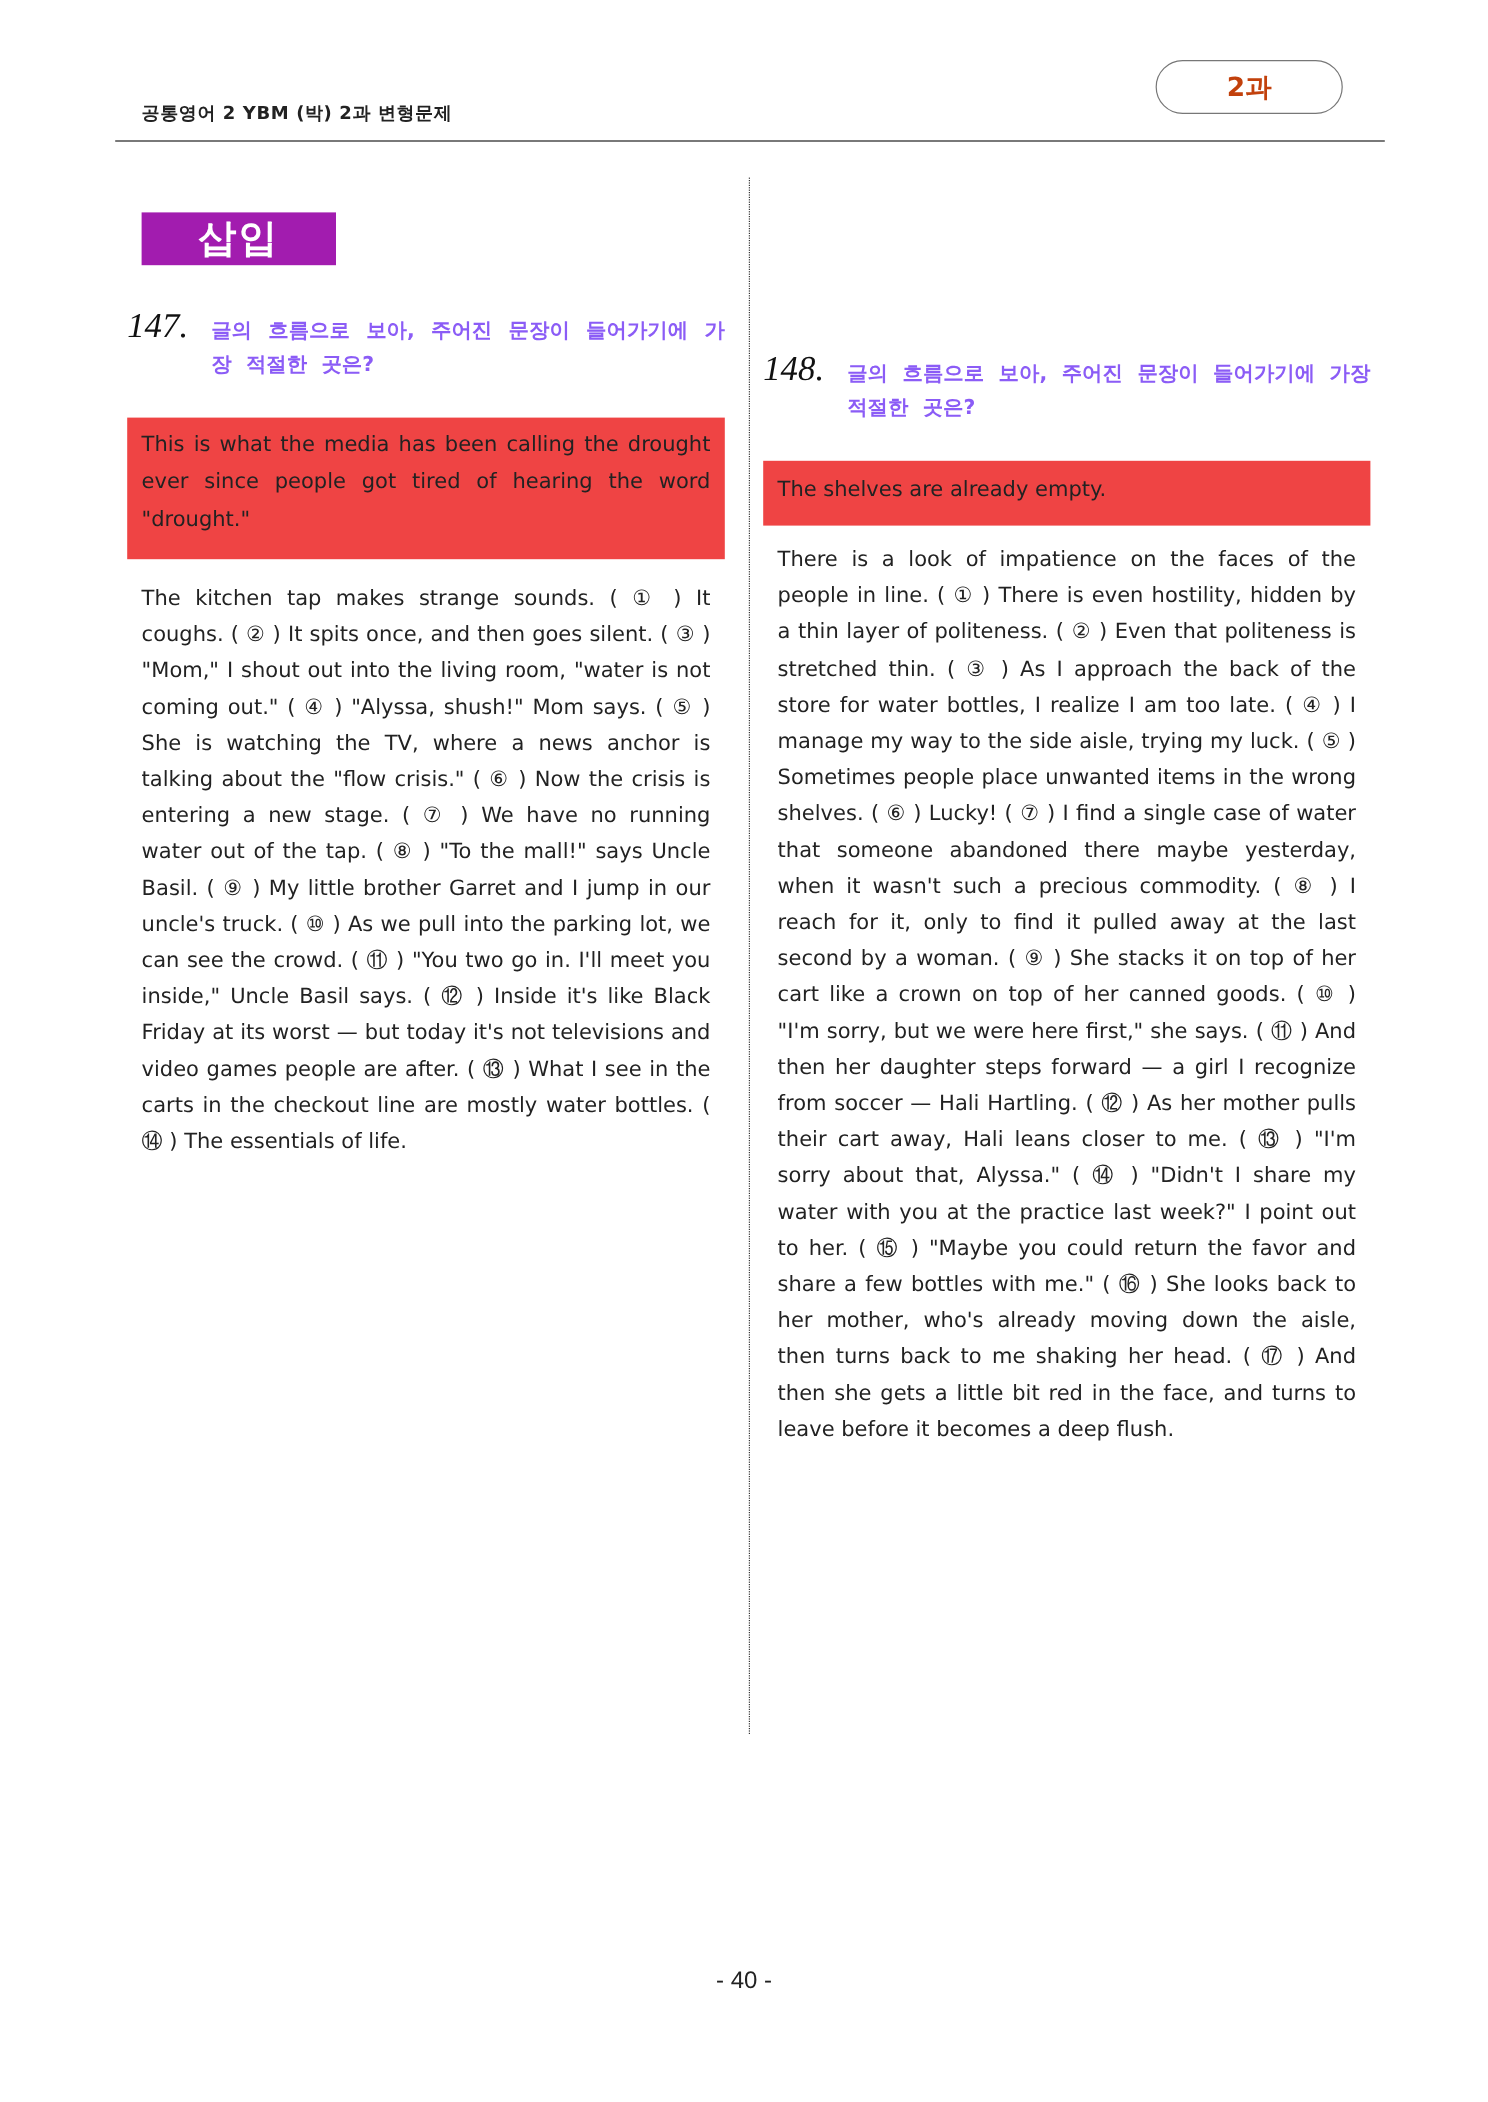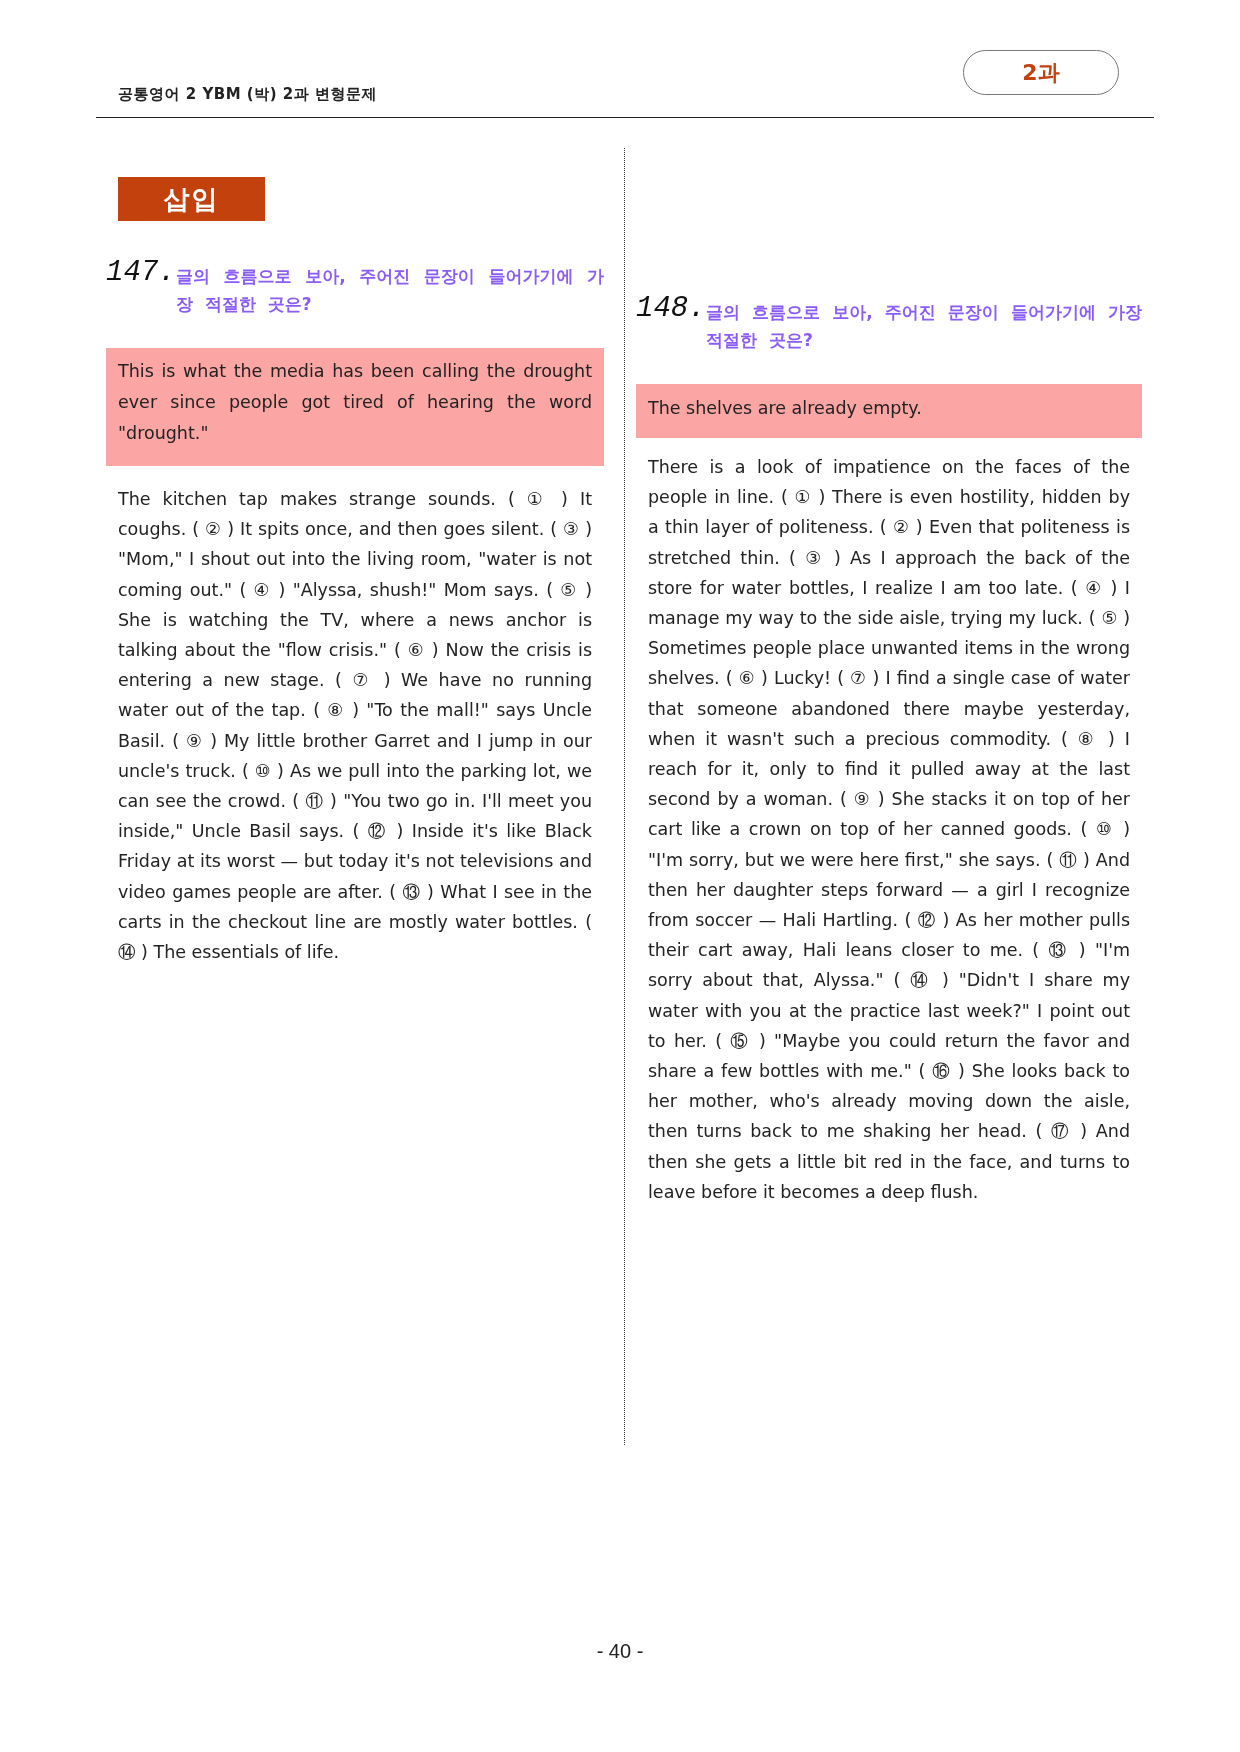--- a/index.html
+++ b/index.html
@@ -8,30 +8,30 @@
   .header-title { position: absolute; left: 118px; top: 85px; font-size: 15px; font-weight: bold;
                   color: #222; letter-spacing: 0.5px; }
   .header-rule { position: absolute; left: 96px; top: 117px; width: 1058px; height: 0;
                  border-top: 1.5px solid #222; }
   .lesson-badge { position: absolute; left: 963px; top: 50px; width: 156px; height: 45px;
                   border: 1px solid #777; border-radius: 24px; display: flex;
                   align-items: center; justify-content: center; font-size: 22px; font-weight: bold;
                   color: #c2410c; box-sizing: border-box; }
   .divider { position: absolute; left: 624px; top: 148px; height: 1297px; width: 0;
              border-left: 1px dotted #333; }
-  .section-tag { position: absolute; left: 118px; top: 177px; width: 147px; height: 44px;
-                 background: #c2410c; color: #fff; font-size: 26px; font-weight: bold;
+  .section-tag { position: absolute; left: 118px; top: 177px; width: 162px; height: 44px;
+                 background: #a21caf; color: #fff; font-size: 32px; font-weight: bold;
                  display: flex; align-items: center; justify-content: center; letter-spacing: 2px; }
   .question { position: absolute; }
   .q-head { position: relative; }
-  .q-num { font-family: Liberation Mono, monospace; font-style: italic;
+  .q-num { font-family: Liberation Serif, serif; font-style: italic;
            font-size: 29px; color: #111; position: absolute; left: 0; top: -6px; text-align: center; }
   .q-text { margin-left: 70px; font-size: 17px; font-weight: bold; color: #8b5cf6; line-height: 28px;
             text-align: justify; text-align-last: left; word-spacing: 6px; }
-  .given-box { background: #fca5a5; padding: 8px 12px 12px 12px; font-size: 17.5px; line-height: 31px;
+  .given-box { background: #ef4444; padding: 8px 12px 12px 12px; font-size: 17.5px; line-height: 31px;
                text-align: justify; color: #222; box-sizing: border-box; }
   .passage { font-size: 17.5px; line-height: 30.2px; text-align: justify; color: #222; padding: 0 12px; }
   #q147 { left: 106px; top: 262px; width: 498px; }
   #q147 .q-text { margin-left: 70px; }
   #q147 .given-box { margin-top: 30px; min-height: 118px; }
   #q147 .passage { margin-top: 18px; }
   #q148 { left: 636px; top: 268px; width: 506px; margin-top: 30px; }
   #q148 .given-box { margin-top: 30px; min-height: 54px; padding-top: 9px; }
   #q148 .passage { margin-top: 14px; }
   .page-number { position: absolute; left: 0; width: 1240px; top: 1640px; text-align: center;

